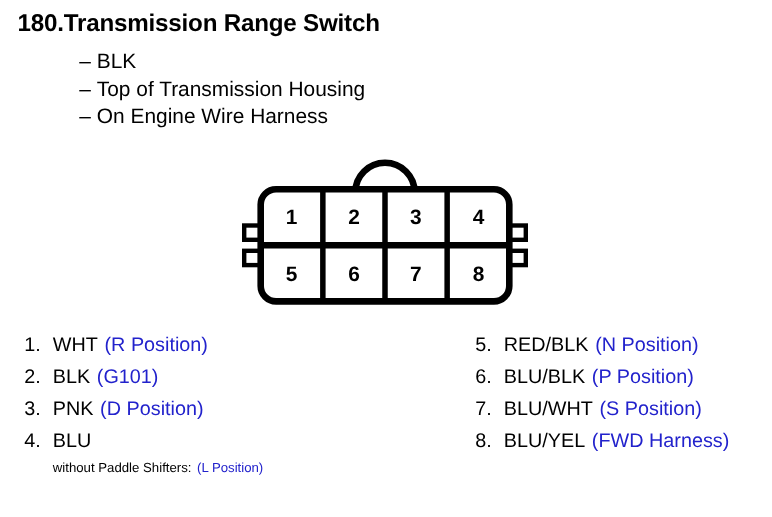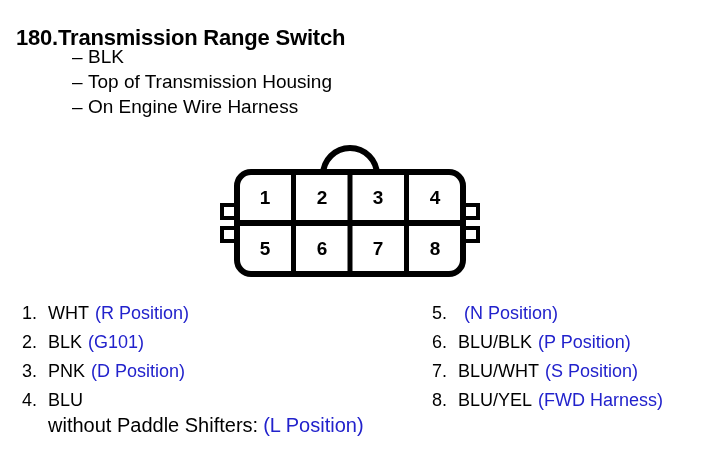--- a/index.html
+++ b/index.html
@@ -21,21 +21,21 @@
   
   #header-block {
     position: absolute;
     left: 0;
     top: 0;
     width: 702px;
   }
   #title-row {
     position: absolute;
     left: 16px;
-    top: 25px;
+    top: 8px;
     display: flex;
     align-items: center;
     white-space: nowrap;
   }
   #title-number {
     font-size: 22px;
     font-weight: bold;
     letter-spacing: -0.2px;
   }
   #title-text {
@@ -112,21 +112,21 @@
   .legend-wire {
     white-space: pre;
   }
   .legend-note {
     color: #2222cc;
     margin-left: 6px;
     white-space: pre;
     text-align: right;
   }
   .legend-subline {
-    font-size: 20px;
+    font-size: 12px;
     line-height: 25px;
     white-space: nowrap;
     margin-left: 26px;
     text-align: center;
   }
   .legend-sub-label {
     color: #000000;
   }
   .legend-sub-value {
     color: #2222cc;
@@ -231,20 +231,21 @@
             <span class="legend-index">4.</span>
             <span class="legend-wire">BLU</span>
           </div>
           <div class="legend-subline"><span class="legend-sub-label">without Paddle Shifters:</span><span class="legend-sub-value">(L Position)</span></div>
         </div>
       </div>
     <div id="legend-column-right" class="legend-column">
         <div class="legend-item">
           <div class="legend-main">
             <span class="legend-index">5.</span>
+            <span class="legend-wire">RED/BLK</span>
             <span class="legend-note">(N Position)</span>
           </div>
         </div>
         <div class="legend-item">
           <div class="legend-main">
             <span class="legend-index">6.</span>
             <span class="legend-wire">BLU/BLK</span>
             <span class="legend-note">(P Position)</span>
           </div>
         </div>

